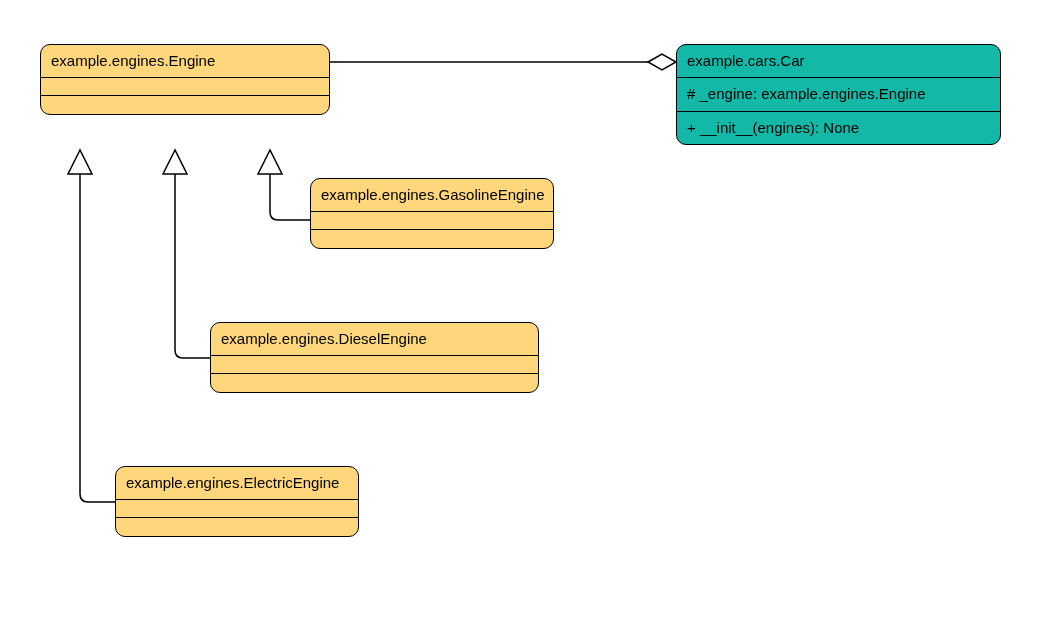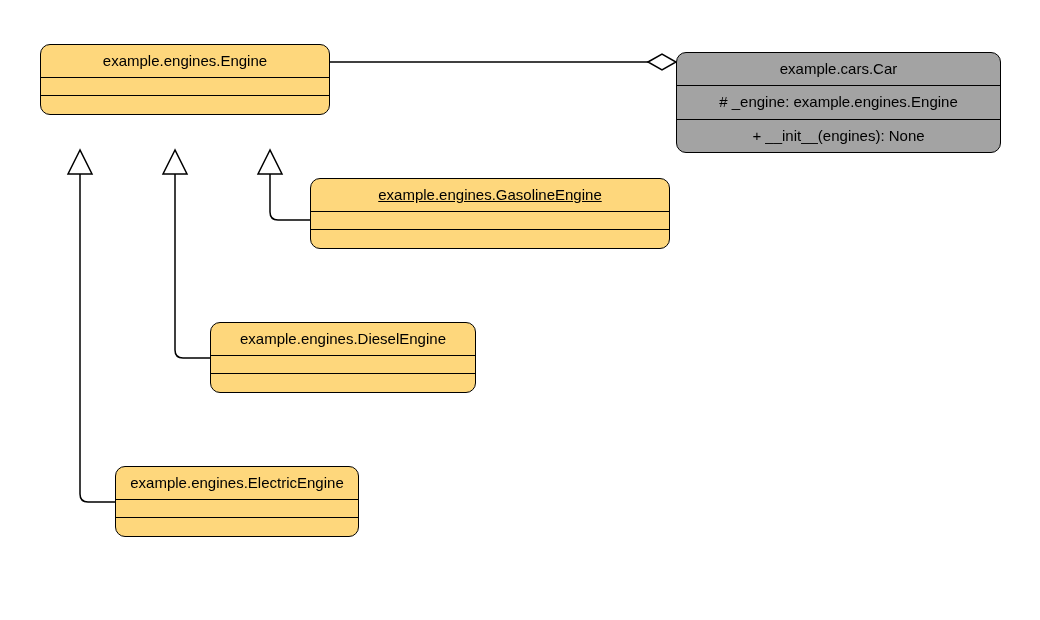--- a/index.html
+++ b/index.html
@@ -23,30 +23,29 @@
     pointer-events: none;
   }
   .uml-class {
     position: absolute;
     border: 1.5px solid #000;
     border-radius: 10px;
     overflow: hidden;
     box-sizing: border-box;
     background: #fed77c;
   }
-  .uml-class.green { background: #a3a3a3; margin-top: 8px; }
+  .uml-class.green { background: #14b8a6; }
   .uml-class .compartment {
     padding: 6px 10px;
     line-height: 1.35;
     min-height: 18px;
     box-sizing: border-box;
-    text-align: center;
   }
   .uml-class .title {
-    text-align: center;
+    text-align: left;
     font-weight: 400;
     border-bottom: 1.5px solid #000;
   }
   .uml-class .attrs {
     border-bottom: 1.5px solid #000;
   }
   .uml-class .ops {}
   .empty { min-height: 22px; }
 </style>
 </head>
@@ -75,27 +74,27 @@
     <path d="M270,174 L270,212 Q270,220 278,220 L310,220" fill="none" stroke="#000" stroke-width="1.5"></path>
   </g>
 </svg>
 
 <div class="uml-class" style="left:40px; top:44px; width:290px;">
   <div class="compartment title">example.engines.Engine</div>
   <div class="compartment attrs empty"></div>
   <div class="compartment ops empty"></div>
 </div>
 
-<div class="uml-class" style="left:310px; top:178px; width:360px;text-decoration:underline;">
+<div class="uml-class" style="left:310px; top:178px; width:244px;">
   <div class="compartment title">example.engines.GasolineEngine</div>
   <div class="compartment attrs empty"></div>
   <div class="compartment ops empty"></div>
 </div>
 
-<div class="uml-class" style="left:210px; top:322px; width:266px;">
+<div class="uml-class" style="left:210px; top:322px; width:329px;">
   <div class="compartment title">example.engines.DieselEngine</div>
   <div class="compartment attrs empty"></div>
   <div class="compartment ops empty"></div>
 </div>
 
 <div class="uml-class" style="left:115px; top:466px; width:244px;">
   <div class="compartment title">example.engines.ElectricEngine</div>
   <div class="compartment attrs empty"></div>
   <div class="compartment ops empty"></div>
 </div>

